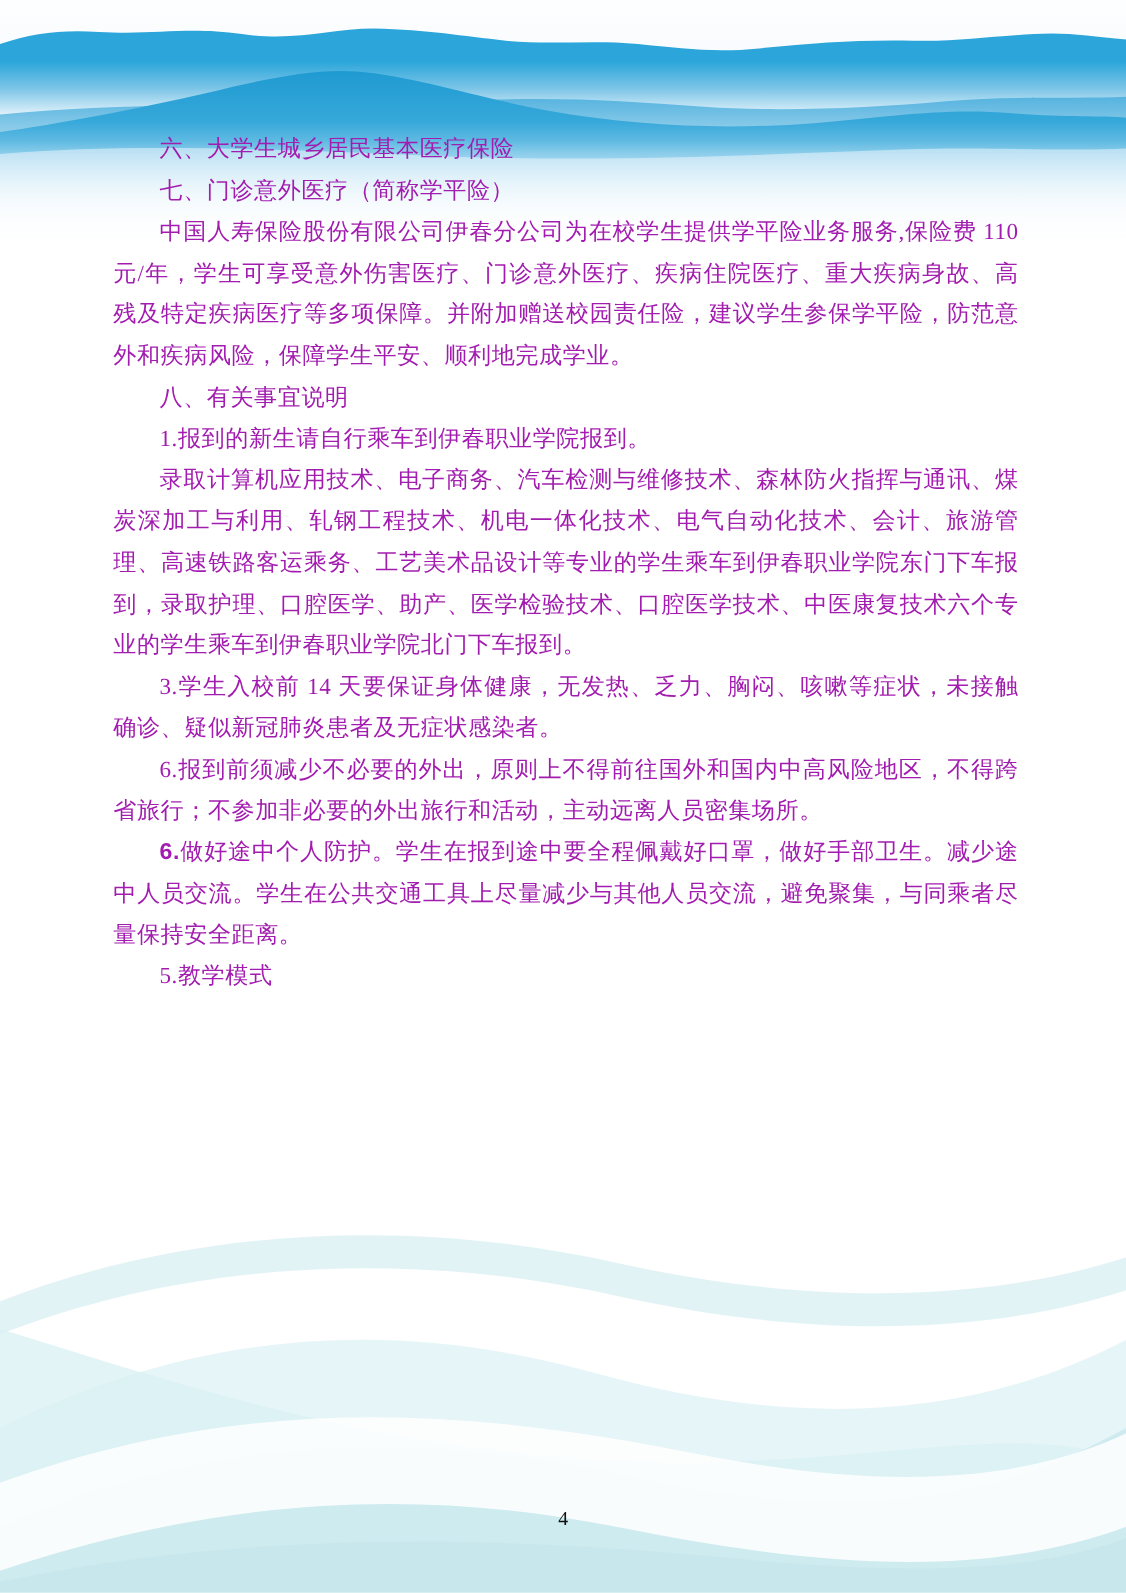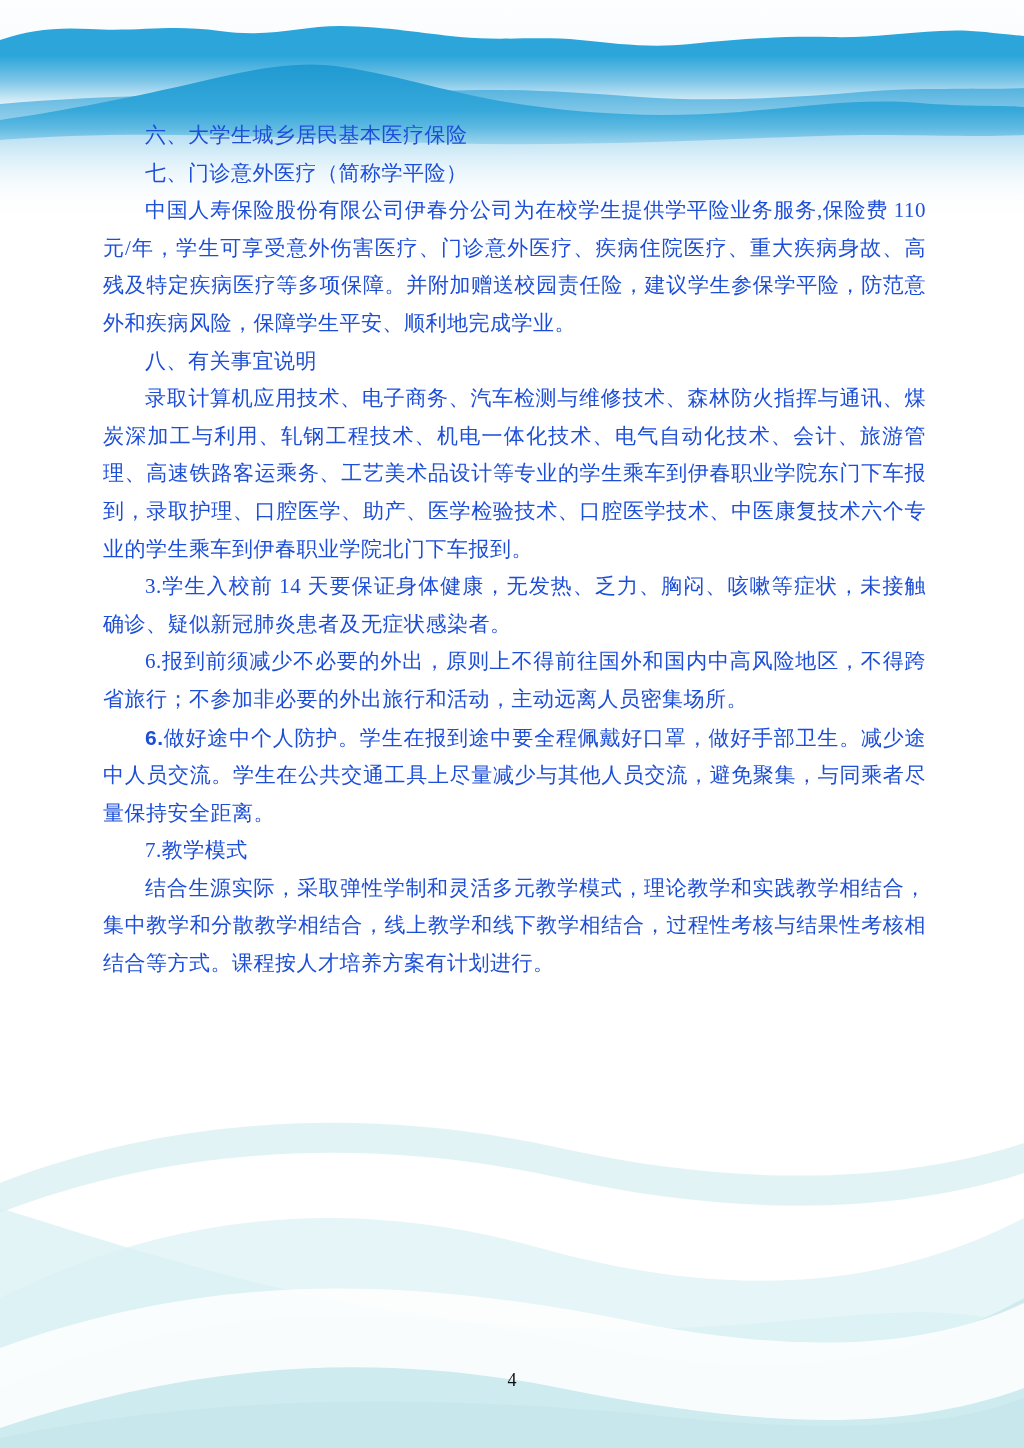--- a/index.html
+++ b/index.html
@@ -10,21 +10,21 @@
   }
   .art{position:absolute;left:0;pointer-events:none;}
   #header-art{top:0;width:1024px;height:215px;}
   #footer-art{bottom:0;width:1024px;height:360px;}
   .content{
     position:absolute;left:103px;top:117px;width:823px;z-index:2;
   }
   .para{
     margin:0;padding:0;
     font-size:21px;line-height:37.6px;
-    color:#1d4ed8;
+    color:#a21caf;
     text-align:justify;
     text-justify:inter-character;
     text-indent:2em;
     letter-spacing:0.5px;
   }
   .para.heading{font-weight:normal;}
   .lead-bold{
     font-family:"Liberation Sans","DejaVu Sans",sans-serif;
     font-weight:bold;
   }
@@ -85,21 +85,21 @@
   <path fill="#cbe9ed" opacity="0.8" d="M0,300 C200,210 400,215 580,255 C760,295 900,280 1024,210 L1024,360 L0,360 Z"></path>
   <path fill="#ffffff" opacity="0.85" d="M0,260 C220,180 420,190 640,235 C820,270 940,255 1024,215 L1024,300 C900,345 760,340 560,300 C360,260 180,280 0,340 Z"></path>
   <path fill="#c3e5ea" opacity="0.6" d="M0,350 C240,300 480,310 680,330 C860,347 960,335 1024,310 L1024,360 L0,360 Z"></path>
 </svg>
 
 <div class="content" id="doc-content">
     <p class="para heading">六、大学生城乡居民基本医疗保险</p>
     <p class="para heading">七、门诊意外医疗（简称学平险）</p>
     <p class="para">中国人寿保险股份有限公司伊春分公司为在校学生提供学平险业务服务,保险费 110 元/年，学生可享受意外伤害医疗、门诊意外医疗、疾病住院医疗、重大疾病身故、高残及特定疾病医疗等多项保障。并附加赠送校园责任险，建议学生参保学平险，防范意外和疾病风险，保障学生平安、顺利地完成学业。</p>
     <p class="para heading">八、有关事宜说明</p>
+    <p class="para">1.报到的新生请自行乘车到伊春职业学院报到。</p>
     <p class="para">录取计算机应用技术、电子商务、汽车检测与维修技术、森林防火指挥与通讯、煤炭深加工与利用、轧钢工程技术、机电一体化技术、电气自动化技术、会计、旅游管理、高速铁路客运乘务、工艺美术品设计等专业的学生乘车到伊春职业学院东门下车报到，录取护理、口腔医学、助产、医学检验技术、口腔医学技术、中医康复技术六个专业的学生乘车到伊春职业学院北门下车报到。</p>
     <p class="para">3.学生入校前 14 天要保证身体健康，无发热、乏力、胸闷、咳嗽等症状，未接触确诊、疑似新冠肺炎患者及无症状感染者。</p>
     <p class="para">6.报到前须减少不必要的外出，原则上不得前往国外和国内中高风险地区，不得跨省旅行；不参加非必要的外出旅行和活动，主动远离人员密集场所。</p>
     <p class="para"><b class="lead-bold">6.</b>做好途中个人防护。学生在报到途中要全程佩戴好口罩，做好手部卫生。减少途中人员交流。学生在公共交通工具上尽量减少与其他人员交流，避免聚集，与同乘者尽量保持安全距离。</p>
-    <p class="para">7.教学模式</p>
-    <p class="para">结合生源实际，采取弹性学制和灵活多元教学模式，理论教学和实践教学相结合，集中教学和分散教学相结合，线上教学和线下教学相结合，过程性考核与结果性考核相结合等方式。课程按人才培养方案有计划进行。</p>
+    <p class="para">5.教学模式</p>
   </div>
 
 <div class="pagenum">4</div>
 
 </body></html>

